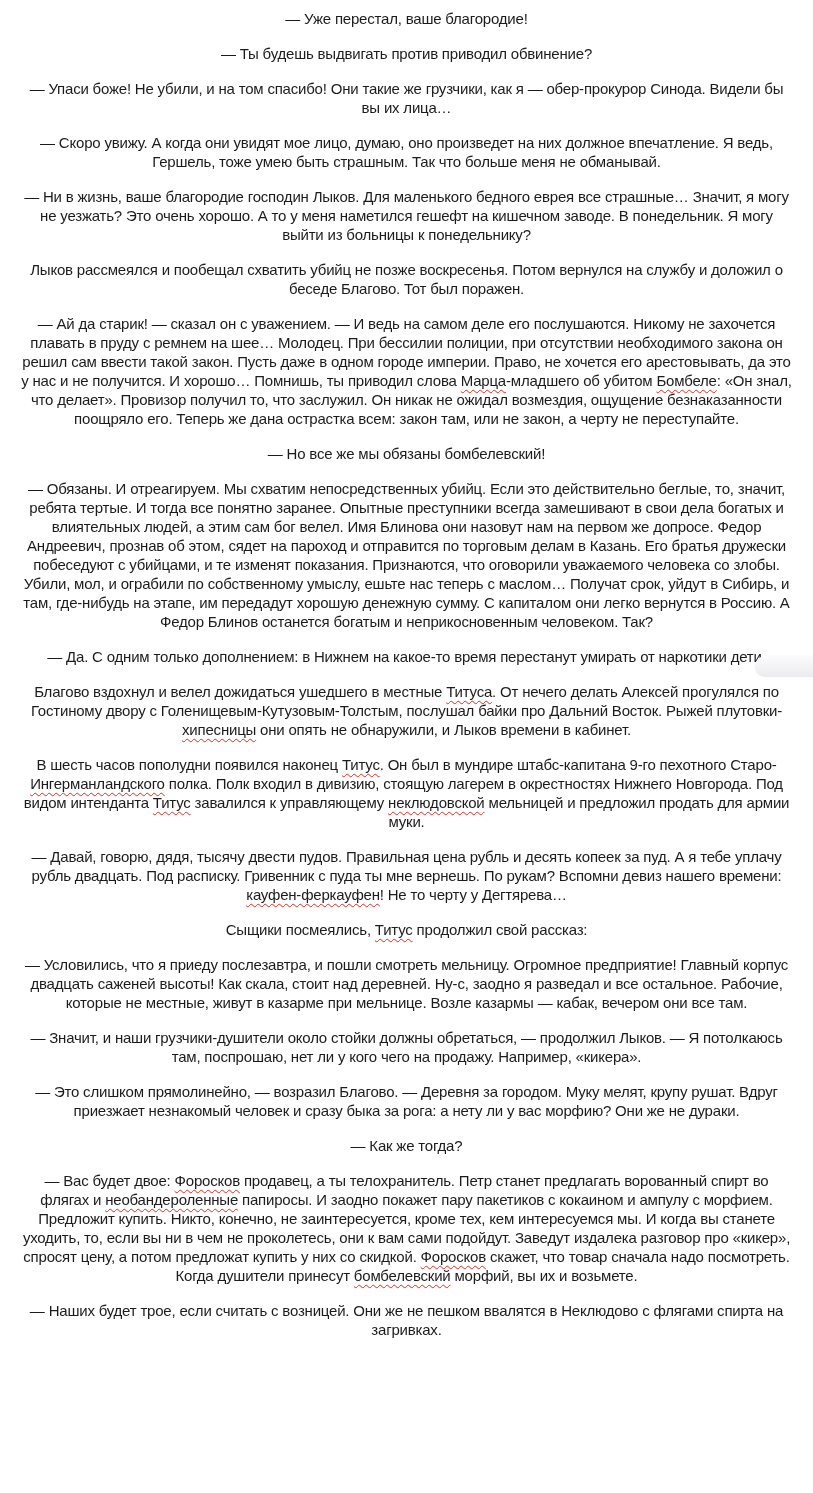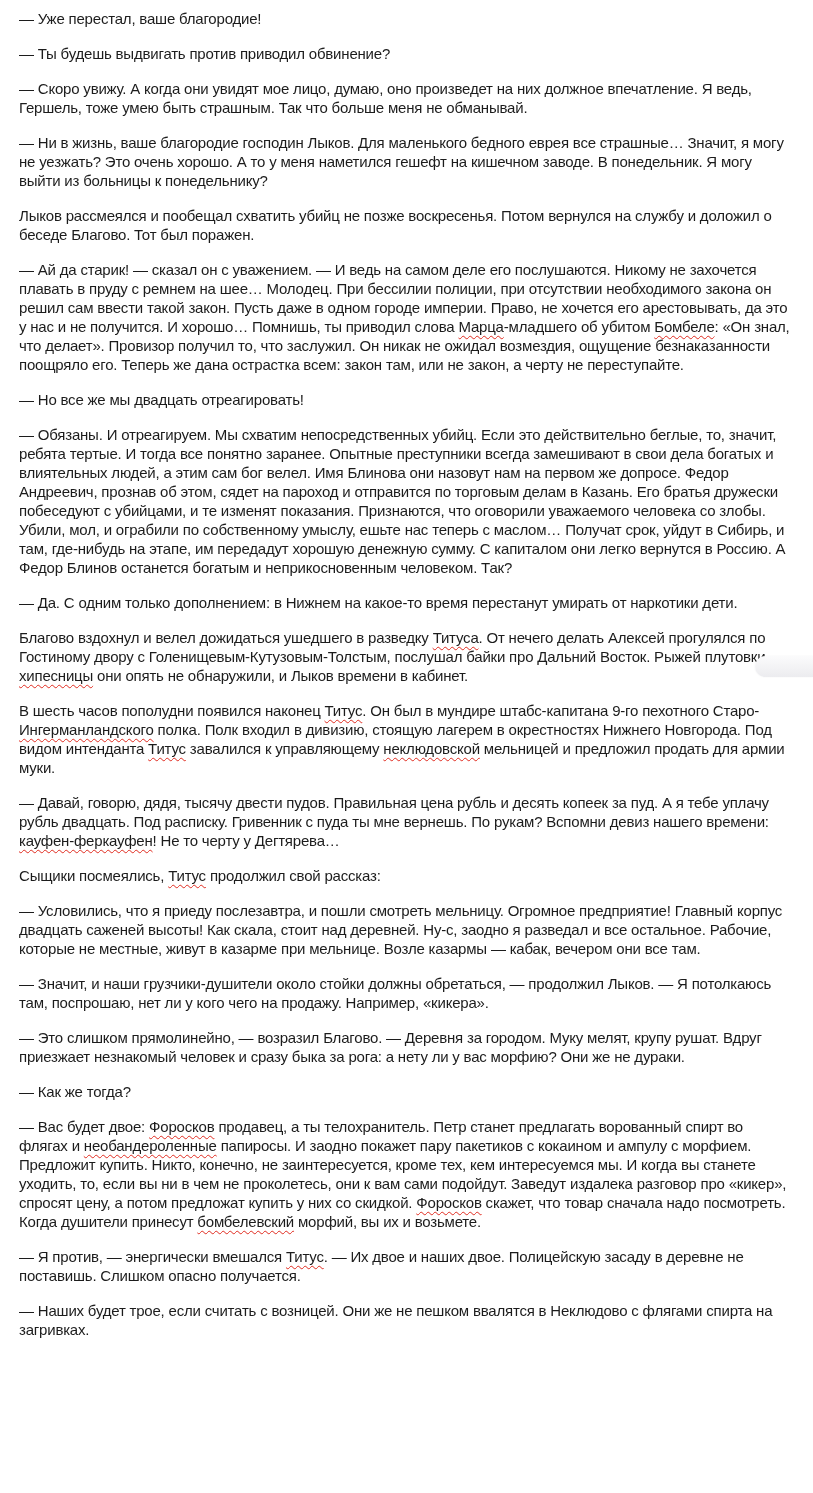--- a/index.html
+++ b/index.html
@@ -16,21 +16,21 @@
     line-height: 19px;
     letter-spacing: -0.2px;
     color: #1c1c1c;
     overflow-x: hidden;
   }
   .page {
     padding: 9px 19px 0 19px;
   }
   .page p {
     margin: 0 0 16px 0;
-    text-align: left;
+    text-align: center;
     word-spacing: normal;
   }
   .misspell {
     text-decoration: underline;
     text-decoration-style: wavy;
     text-decoration-color: #e02b20;
     text-decoration-thickness: 1px;
     text-decoration-skip-ink: none;
     text-underline-offset: 3px;
   }
@@ -45,33 +45,33 @@
     background: linear-gradient(180deg, #fbfbfc 0%, #ececef 100%);
     box-shadow: 0 0 2px rgba(0,0,0,0.06);
   }
 </style>
 </head>
 <body>
 
 <div class="page">
     <p><span>— Уже перестал, ваше благородие!</span></p>
     <p><span>— Ты будешь выдвигать против приводил обвинение?</span></p>
+    <p><span>— Упаси боже! Не убили, и на том спасибо! Они такие же грузчики, как я — обер-прокурор Синода. Видели бы вы их лица…</span></p>
     <p><span>— Скоро увижу. А когда они увидят мое лицо, думаю, оно произведет на них должное впечатление. Я ведь, Гершель, тоже умею быть страшным. Так что больше меня не обманывай.</span></p>
     <p><span>— Ни в жизнь, ваше благородие господин Лыков. Для маленького бедного еврея все страшные… Значит, я могу не уезжать? Это очень хорошо. А то у меня наметился гешефт на кишечном заводе. В понедельник. Я могу выйти из больницы к понедельнику?</span></p>
     <p><span>Лыков рассмеялся и пообещал схватить убийц не позже воскресенья. Потом вернулся на службу и доложил о беседе Благово. Тот был поражен.</span></p>
     <p><span>— Ай да старик! — сказал он с уважением. — И ведь на самом деле его послушаются. Никому не захочется плавать в пруду с ремнем на шее… Молодец. При бессилии полиции, при отсутствии необходимого закона он решил сам ввести такой закон. Пусть даже в одном городе империи. Право, не хочется его арестовывать, да это у нас и не получится. И хорошо… Помнишь, ты приводил слова </span><span class="misspell">Марца</span><span>-младшего об убитом </span><span class="misspell">Бомбеле</span><span>: «Он знал, что делает». Провизор получил то, что заслужил. Он никак не ожидал возмездия, ощущение безнаказанности поощряло его. Теперь же дана острастка всем: закон там, или не закон, а черту не переступайте.</span></p>
-    <p><span>— Но все же мы двадцать отреагировать!</span></p>
+    <p><span>— Но все же мы обязаны бомбелевский!</span></p>
     <p><span>— Обязаны. И отреагируем. Мы схватим непосредственных убийц. Если это действительно беглые, то, значит, ребята тертые. И тогда все понятно заранее. Опытные преступники всегда замешивают в свои дела богатых и влиятельных людей, а этим сам бог велел. Имя Блинова они назовут нам на первом же допросе. Федор Андреевич, прознав об этом, сядет на пароход и отправится по торговым делам в Казань. Его братья дружески побеседуют с убийцами, и те изменят показания. Признаются, что оговорили уважаемого человека со злобы. Убили, мол, и ограбили по собственному умыслу, ешьте нас теперь с маслом… Получат срок, уйдут в Сибирь, и там, где-нибудь на этапе, им передадут хорошую денежную сумму. С капиталом они легко вернутся в Россию. А Федор Блинов останется богатым и неприкосновенным человеком. Так?</span></p>
     <p><span>— Да. С одним только дополнением: в Нижнем на какое-то время перестанут умирать от наркотики дети.</span></p>
-    <p><span>Благово вздохнул и велел дожидаться ушедшего в разведку </span><span class="misspell">Титуса</span><span>. От нечего делать Алексей прогулялся по Гостиному двору с Голенищевым-Кутузовым-Толстым, послушал байки про Дальний Восток. Рыжей плутовки-</span><span class="misspell">хипесницы</span><span> они опять не обнаружили, и Лыков времени в кабинет.</span></p>
+    <p><span>Благово вздохнул и велел дожидаться ушедшего в местные </span><span class="misspell">Титуса</span><span>. От нечего делать Алексей прогулялся по Гостиному двору с Голенищевым-Кутузовым-Толстым, послушал байки про Дальний Восток. Рыжей плутовки-</span><span class="misspell">хипесницы</span><span> они опять не обнаружили, и Лыков времени в кабинет.</span></p>
     <p><span>В шесть часов пополудни появился наконец </span><span class="misspell">Титус</span><span>. Он был в мундире штабс-капитана 9-го пехотного Старо-</span><span class="misspell">Ингерманландского</span><span> полка. Полк входил в дивизию, стоящую лагерем в окрестностях Нижнего Новгорода. Под видом интенданта </span><span class="misspell">Титус</span><span> завалился к управляющему </span><span class="misspell">неклюдовской</span><span> мельницей и предложил продать для армии муки.</span></p>
     <p><span>— Давай, говорю, дядя, тысячу двести пудов. Правильная цена рубль и десять копеек за пуд. А я тебе уплачу рубль двадцать. Под расписку. Гривенник с пуда ты мне вернешь. По рукам? Вспомни девиз нашего времени: </span><span class="misspell">кауфен-феркауфен</span><span>! Не то черту у Дегтярева…</span></p>
     <p><span>Сыщики посмеялись, </span><span class="misspell">Титус</span><span> продолжил свой рассказ:</span></p>
     <p><span>— Условились, что я приеду послезавтра, и пошли смотреть мельницу. Огромное предприятие! Главный корпус двадцать саженей высоты! Как скала, стоит над деревней. Ну-с, заодно я разведал и все остальное. Рабочие, которые не местные, живут в казарме при мельнице. Возле казармы — кабак, вечером они все там.</span></p>
     <p><span>— Значит, и наши грузчики-душители около стойки должны обретаться, — продолжил Лыков. — Я потолкаюсь там, поспрошаю, нет ли у кого чего на продажу. Например, «кикера».</span></p>
     <p><span>— Это слишком прямолинейно, — возразил Благово. — Деревня за городом. Муку мелят, крупу рушат. Вдруг приезжает незнакомый человек и сразу быка за рога: а нету ли у вас морфию? Они же не дураки.</span></p>
     <p><span>— Как же тогда?</span></p>
     <p><span>— Вас будет двое: </span><span class="misspell">Форосков</span><span> продавец, а ты телохранитель. Петр станет предлагать ворованный спирт во флягах и </span><span class="misspell">необандероленные</span><span> папиросы. И заодно покажет пару пакетиков с кокаином и ампулу с морфием. Предложит купить. Никто, конечно, не заинтересуется, кроме тех, кем интересуемся мы. И когда вы станете уходить, то, если вы ни в чем не проколетесь, они к вам сами подойдут. Заведут издалека разговор про «кикер», спросят цену, а потом предложат купить у них со скидкой. </span><span class="misspell">Форосков</span><span> скажет, что товар сначала надо посмотреть. Когда душители принесут </span><span class="misspell">бомбелевский</span><span> морфий, вы их и возьмете.</span></p>
-    <p><span>— Я против, — энергически вмешался </span><span class="misspell">Титус</span><span>. — Их двое и наших двое. Полицейскую засаду в деревне не поставишь. Слишком опасно получается.</span></p>
     <p><span>— Наших будет трое, если считать с возницей. Они же не пешком ввалятся в Неклюдово с флягами спирта на загривках.</span></p>
   </div>
 
 <div class="edge-fragment"></div>
 
 </body></html>

